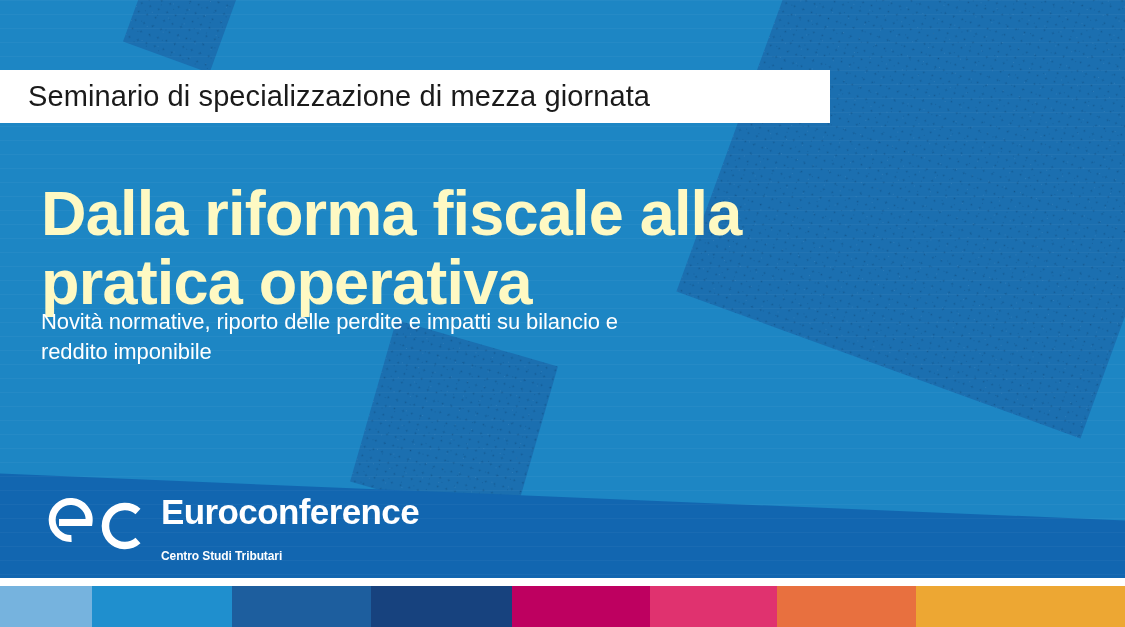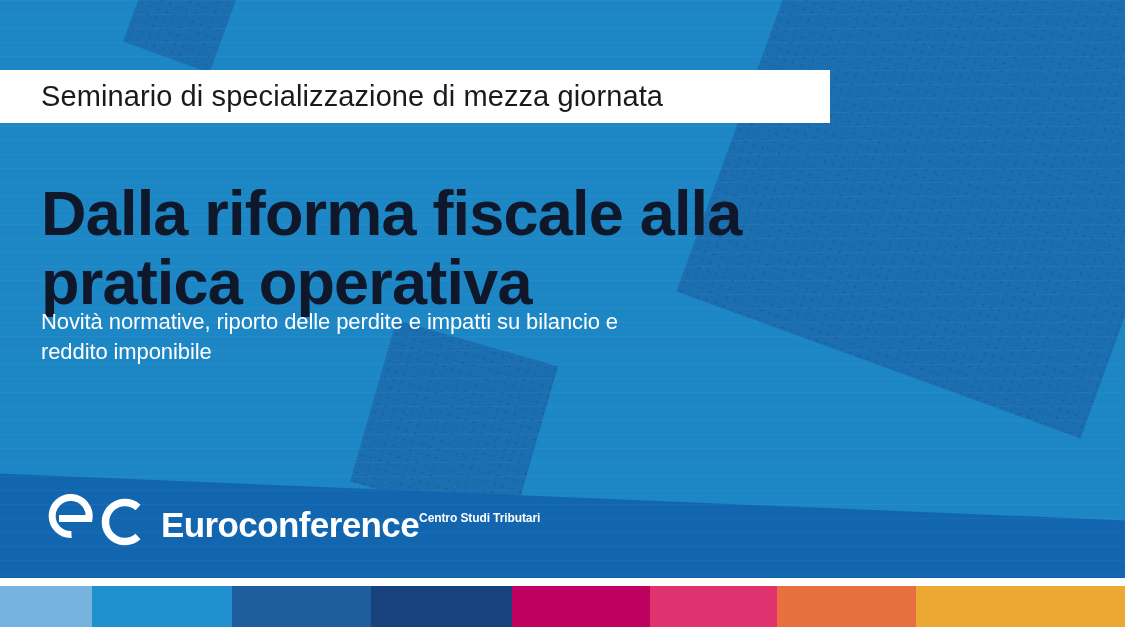--- a/index.html
+++ b/index.html
@@ -107,34 +107,34 @@
     position: absolute;
     left: 0;
     top: 70px;
     width: 830px;
     height: 53px;
     background: #ffffff;
     display: flex;
     align-items: center;
   }
   .eyebrow-text {
-    margin-left: 41px;
+    margin-left: 28px;
     color: #1a1a1a;
     font-size: 29px;
     font-weight: 400;
     letter-spacing: 0.1px;
     white-space: nowrap;
   }
 
   .headline {
     position: absolute;
     left: 41px;
     top: 137px;
     width: 860px;
-    color: #0f172a;
+    color: #fef9c3;
     font-size: 63px;
     line-height: 1.09;
     font-weight: 700;
     letter-spacing: -0.8px;
   }
   .headline-line { display: block; }
 
   .subtitle {
     position: absolute;
     left: 41px;
@@ -153,23 +153,24 @@
     position: absolute;
     left: 41px;
     top: 494px;
     display: flex;
     align-items: center;
     gap: 14px;
   }
   .logo-mark { display: block; }
   .logo-words {
     display: flex;
-    flex-direction: row;
+    flex-direction: column;
     justify-content: center;
     line-height: 1;
+    gap: 16px;
   }
   .logo-name {
     color: #ffffff;
     font-size: 35px;
     font-weight: 700;
     letter-spacing: -0.6px;
   }
   .logo-tagline {
     color: #ffffff;
     font-size: 12px;

